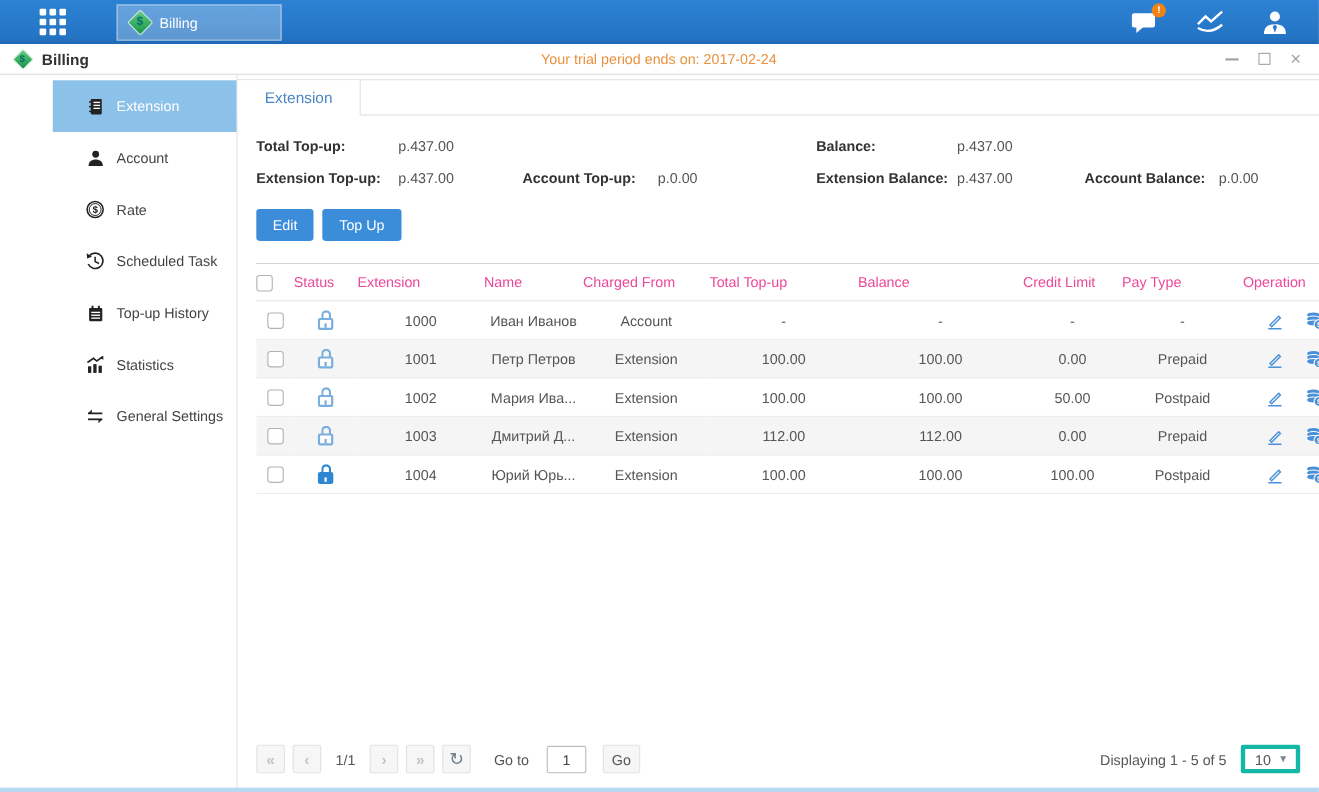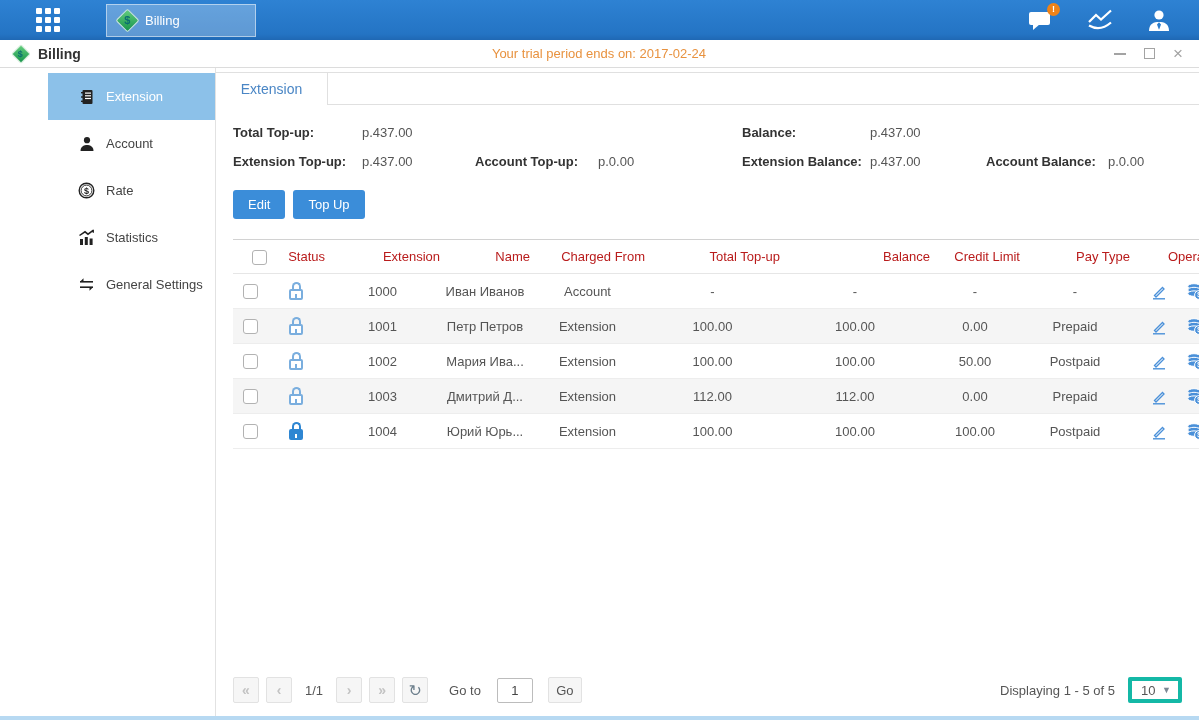--- a/index.html
+++ b/index.html
@@ -64,21 +64,21 @@
     row-gap:14px; font-size:13px; align-items:center; }
   .sum-label { font-weight:bold; color:#333; }
   .sum-value { color:#555; }
 
   .btn-row { margin-top:21px; display:flex; gap:8px; }
   .btn-blue { background:#3b8dd9; color:#fff; border:none; border-radius:3px; height:29px;
     padding:4px 15px; font-size:13px; font-family:inherit; cursor:pointer; }
 
   table { margin-top:20px; width:100%; border-collapse:collapse; table-layout:fixed; font-size:13px; }
   thead tr { border-top:1px solid #d2d2d2; border-bottom:1px solid #e6e6e6; }
-  th { height:34px; font-weight:normal; color:#b91c1c; text-align:right; }
+  th { height:34px; font-weight:normal; color:#ec4899; text-align:left; }
   tbody tr { border-bottom:1px solid #ededed; }
   tbody tr.striped { background:#f5f5f5; }
   td { height:35px; color:#555; text-align:center; }
 
   .cb { display:inline-block; width:15px; height:15px; border:1px solid #b2b2b2; border-radius:3px;
     background:#fff; cursor:pointer; vertical-align:middle; }
 
   .lock { display:inline-block; position:relative; width:16px; height:18px; vertical-align:middle; }
   .lock .shackle { position:absolute; top:0; left:3.5px; width:9px; height:9px;
     border:2px solid #7aaede; border-bottom:none; border-radius:5px 5px 0 0; }
@@ -207,20 +207,43 @@
       </div>
       <div class="side-item">
         <span class="s-icon">
           <svg width="17" height="17" viewBox="0 0 17 17">
             <circle cx="8.5" cy="8.5" r="7.3" fill="none" stroke="#222" stroke-width="1.4"></circle>
             <circle cx="8.5" cy="8.5" r="5.4" fill="none" stroke="#222" stroke-width="0.9"></circle>
             <text x="8.5" y="11.8" text-anchor="middle" font-size="9" font-weight="bold" fill="#222" font-family="Liberation Sans, sans-serif">$</text>
           </svg>
         </span>
         <span class="s-label">Rate</span>
+      </div>
+      <div class="side-item">
+        <span class="s-icon">
+          <svg width="17" height="17" viewBox="0 0 17 17" fill="none">
+            <path d="M3.2,3.6 A7,7 0 1 1 2.2,11" stroke="#222" stroke-width="1.5"></path>
+            <path d="M0.8,1.2 L1.2,6 L5.6,4.4 Z" fill="#222"></path>
+            <path d="M8.5,4.5 L8.5,8.8 L12,10.5" stroke="#222" stroke-width="1.4"></path>
+          </svg>
+        </span>
+        <span class="s-label">Scheduled Task</span>
+      </div>
+      <div class="side-item">
+        <span class="s-icon">
+          <svg width="16" height="16" viewBox="0 0 16 16">
+            <rect x="2" y="3" width="12" height="12" rx="1" fill="#222"></rect>
+            <rect x="4.2" y="1" width="1.8" height="3.4" fill="#222"></rect>
+              <rect x="10" y="1" width="1.8" height="3.4" fill="#222"></rect>
+            <rect x="4" y="6.4" width="8" height="1.2" fill="#fff"></rect>
+              <rect x="4" y="9" width="8" height="1.2" fill="#fff"></rect>
+              <rect x="4" y="11.6" width="8" height="1.2" fill="#fff"></rect>
+          </svg>
+        </span>
+        <span class="s-label">Top-up History</span>
       </div>
       <div class="side-item">
         <span class="s-icon">
           <svg width="17" height="17" viewBox="0 0 17 17">
             <rect x="2" y="10" width="3" height="6" fill="#222"></rect>
             <rect x="6.8" y="8" width="3" height="8" fill="#222"></rect>
             <rect x="11.6" y="9.5" width="3" height="6.5" fill="#222"></rect>
             <path d="M1.5,6.5 L7,2.8 L10,5.2 L15.5,1.2" stroke="#222" stroke-width="1.5" fill="none"></path>
             <path d="M15.8,0.4 L16,4 L12.8,2.4 Z" fill="#222"></path>
           </svg>

